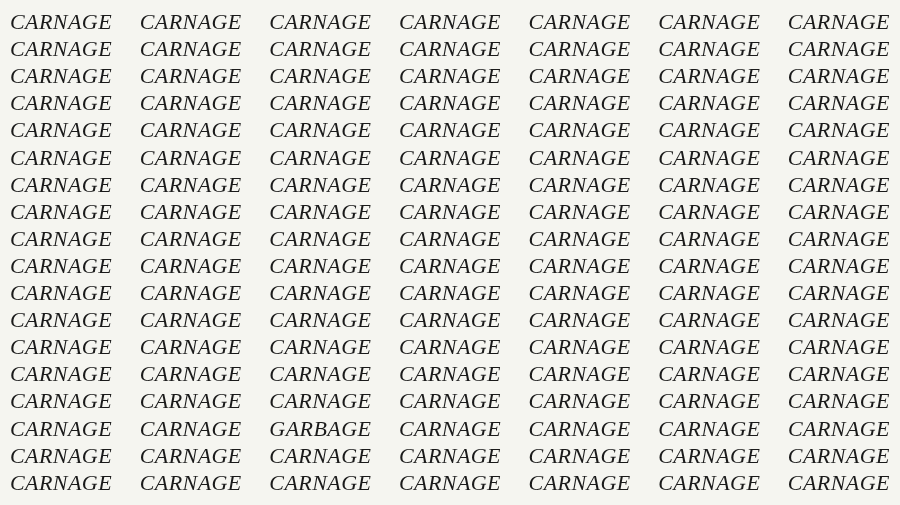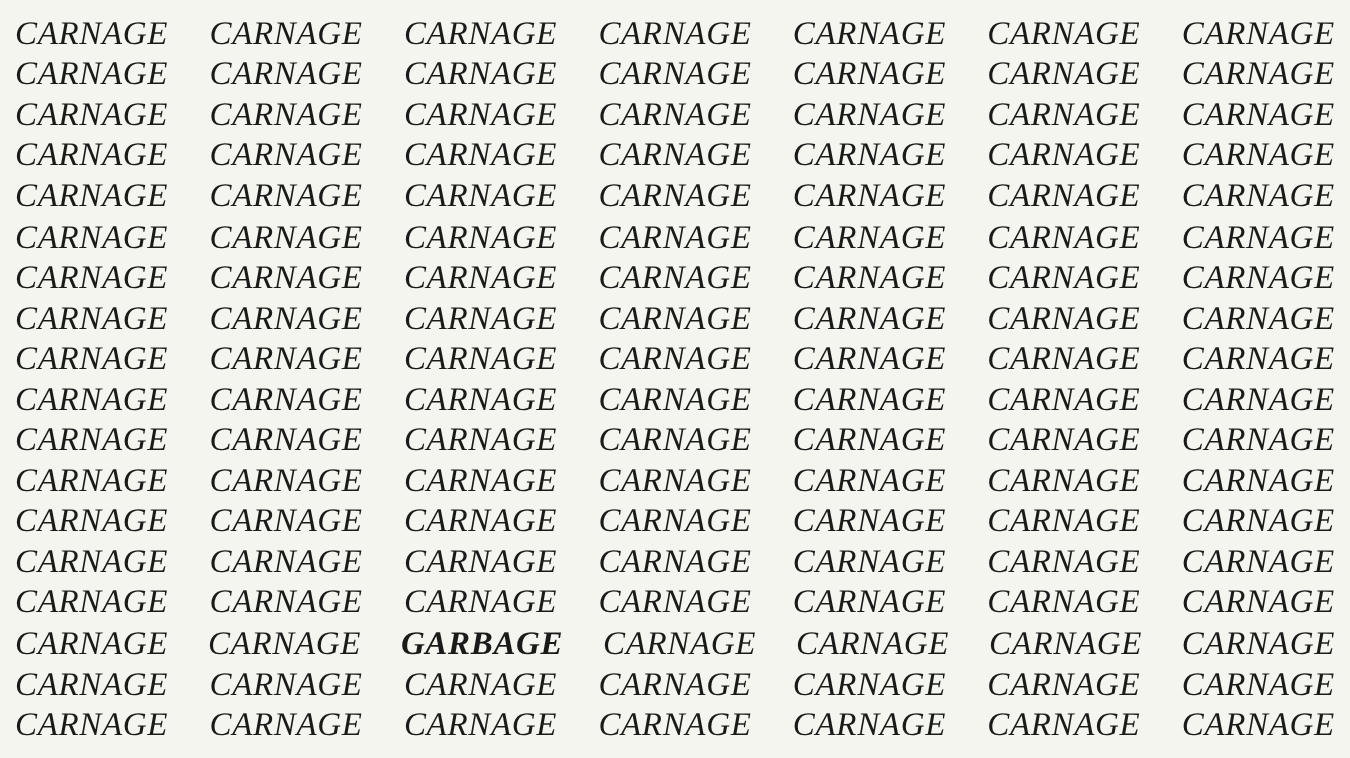--- a/index.html
+++ b/index.html
@@ -32,21 +32,21 @@
     }
     .word {
       font-family: Georgia, 'Times New Roman', serif;
       font-style: italic;
       font-size: 22px;
       color: #1a1a1a;
       letter-spacing: 0.02em;
       font-weight: normal;
     }
     .word.highlight {
-      font-weight: bold;
+      font-weight: normal;
     }
   </style>
 </head>
 <body>
 
 <div class="text-grid">
 <div class="text-row">
       <span class="word">CARNAGE</span>
       <span class="word">CARNAGE</span>
       <span class="word">CARNAGE</span>

